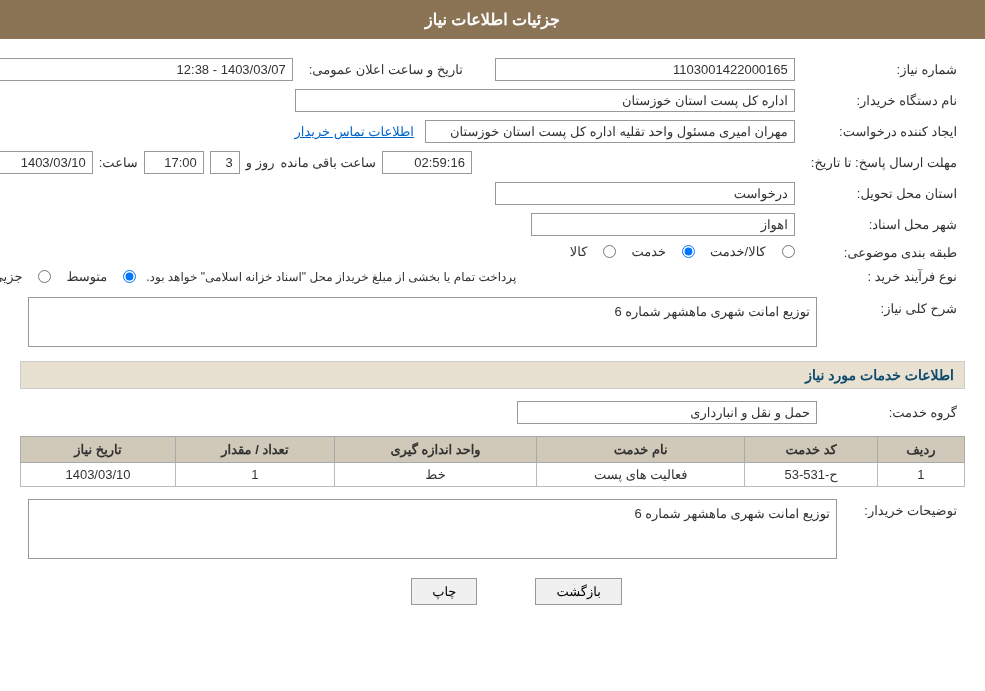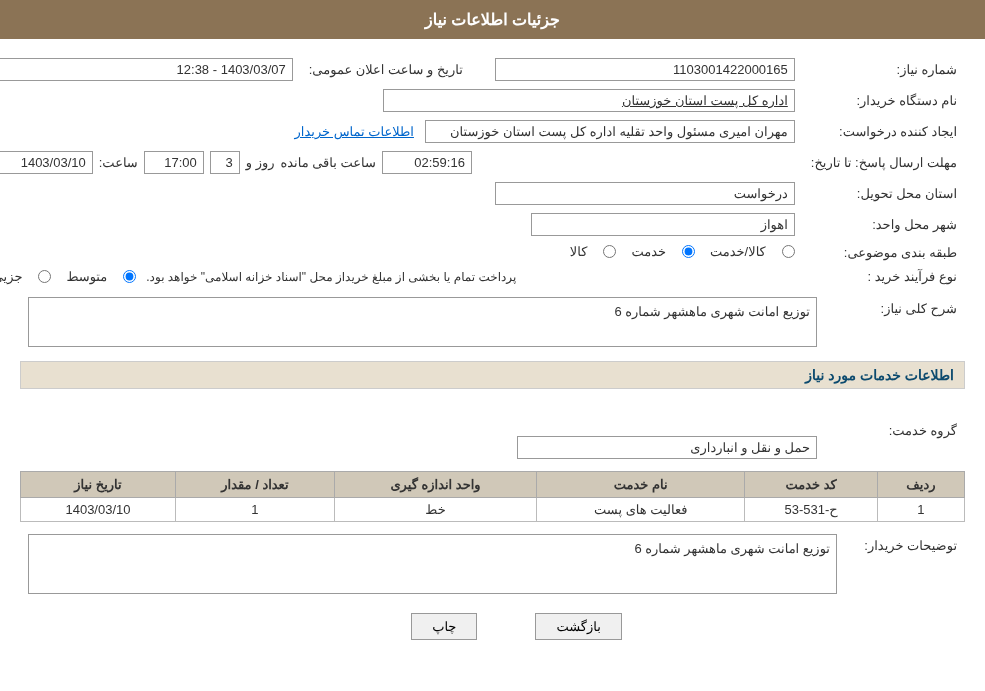--- a/index.html
+++ b/index.html
@@ -169,21 +169,21 @@
         <td style="width:30px;"></td>
         <td class="label-cell" style="text-align:left;">تاریخ و ساعت اعلان عمومی:</td>
         <td class="value-cell">
           <span class="input-box input-box-wide">1403/03/07 - 12:38</span>
         </td>
       </tr>
 
       <tr>
         <td class="label-cell">نام دستگاه خریدار:</td>
         <td class="value-cell" colspan="4">
-          <span class="input-box" style="width:412px;text-decoration:underline;">اداره کل پست استان خوزستان</span>
+          <span class="input-box" style="width:500px;">اداره کل پست استان خوزستان</span>
         </td>
       </tr>
 
       <tr>
         <td class="label-cell">ایجاد کننده درخواست:</td>
         <td class="value-cell" colspan="4">
           <span class="input-box" style="width:370px;">مهران امیری مسئول واحد تقلیه اداره کل پست استان خوزستان</span>
           &nbsp;
           <span class="link-text">اطلاعات تماس خریدار</span>
         </td>
@@ -205,21 +205,21 @@
       </tr>
 
       <tr>
         <td class="label-cell">استان محل تحویل:</td>
         <td class="value-cell" colspan="4">
           <span class="input-box" style="width:300px;">درخواست</span>
         </td>
       </tr>
 
       <tr>
-        <td class="label-cell">شهر محل واحد:</td>
+        <td class="label-cell">شهر محل اسناد:</td>
         <td class="value-cell" colspan="4">
           <span class="input-box" style="width:264px;">اهواز</span>
         </td>
       </tr>
 
       <tr>
         <td class="label-cell">طبقه بندی موضوعی:</td>
         <td class="value-cell" colspan="4">
           <div class="radio-group">
             <div class="radio-item">
@@ -274,21 +274,21 @@
     </tbody>
       </table>
 
     <div class="section-title">اطلاعات خدمات مورد نیاز</div>
 
     <table class="info-table">
       <tbody>
           <tr>
         <td class="label-cell">گروه خدمت:</td>
         <td class="value-cell">
-          <span class="input-box" style="width:300px;margin-top:35px;">حمل و نقل و انبارداری</span>
+          <span class="input-box" style="width:300px;">حمل و نقل و انبارداری</span>
         </td>
       </tr>
     </tbody>
       </table>
 
     <table class="service-table">
       <thead>
         <tr>
           <th>ردیف</th>
           <th>کد خدمت</th>

